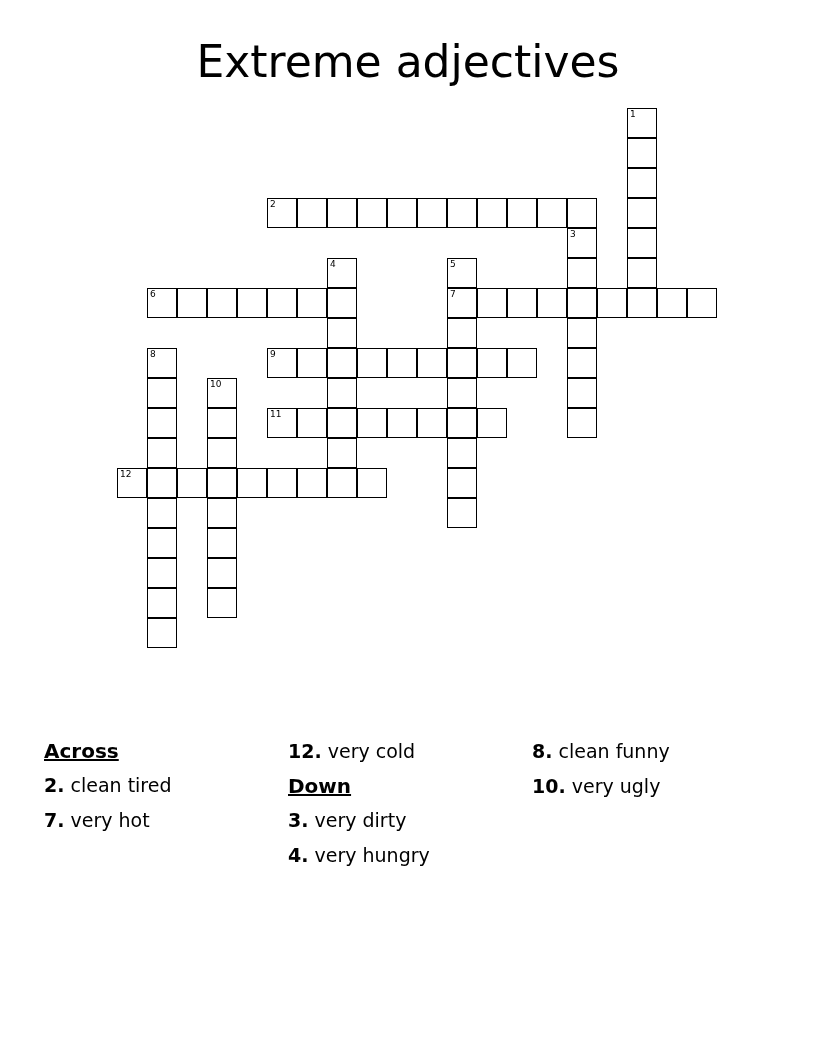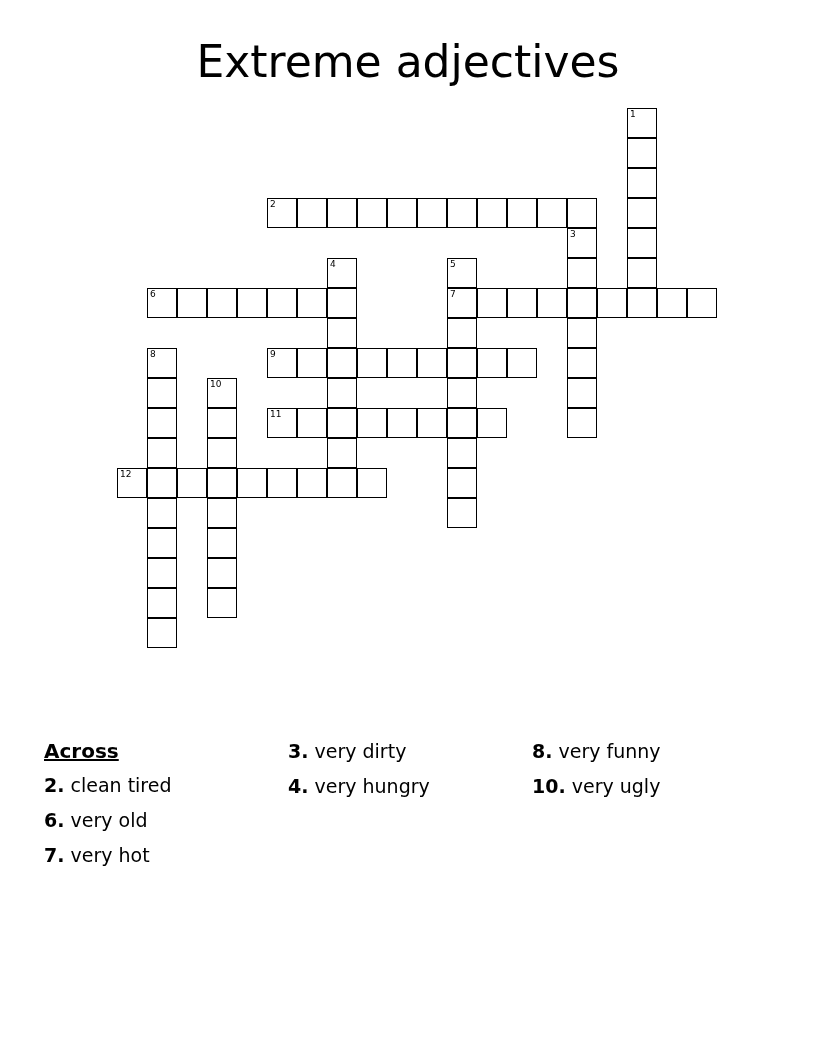--- a/index.html
+++ b/index.html
@@ -244,44 +244,45 @@
 
   <div class="clues">
 
     <div class="clue-col c1">
       <div class="clue-head">Across</div>
       <div class="clue">
         <span class="n">2.</span>
         <span>clean tired</span>
       </div>
       <div class="clue">
-        <span class="n">6.</span>
-        <span>very old</span>
-      </div>
-      <div class="clue">
         <span class="n">7.</span>
         <span>very hot</span>
       </div>
     </div>
 
     <div class="clue-col c2">
       <div class="clue">
+        <span class="n">12.</span>
+        <span>very cold</span>
+      </div>
+      <div class="clue-head">Down</div>
+      <div class="clue">
         <span class="n">3.</span>
         <span>very dirty</span>
       </div>
       <div class="clue">
         <span class="n">4.</span>
         <span>very hungry</span>
       </div>
     </div>
 
     <div class="clue-col c3">
       <div class="clue">
         <span class="n">8.</span>
-        <span>very funny</span>
+        <span>clean funny</span>
       </div>
       <div class="clue">
         <span class="n">10.</span>
         <span>very ugly</span>
       </div>
     </div>
 
   </div>
 </div>
 

